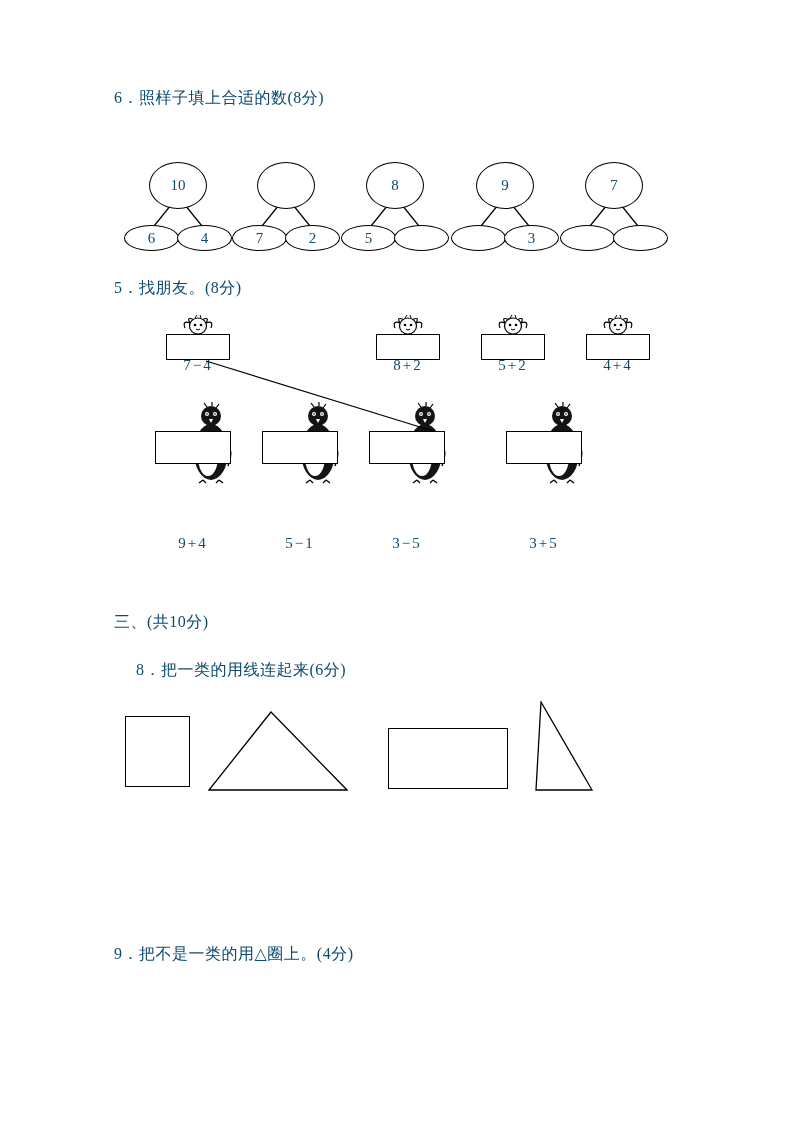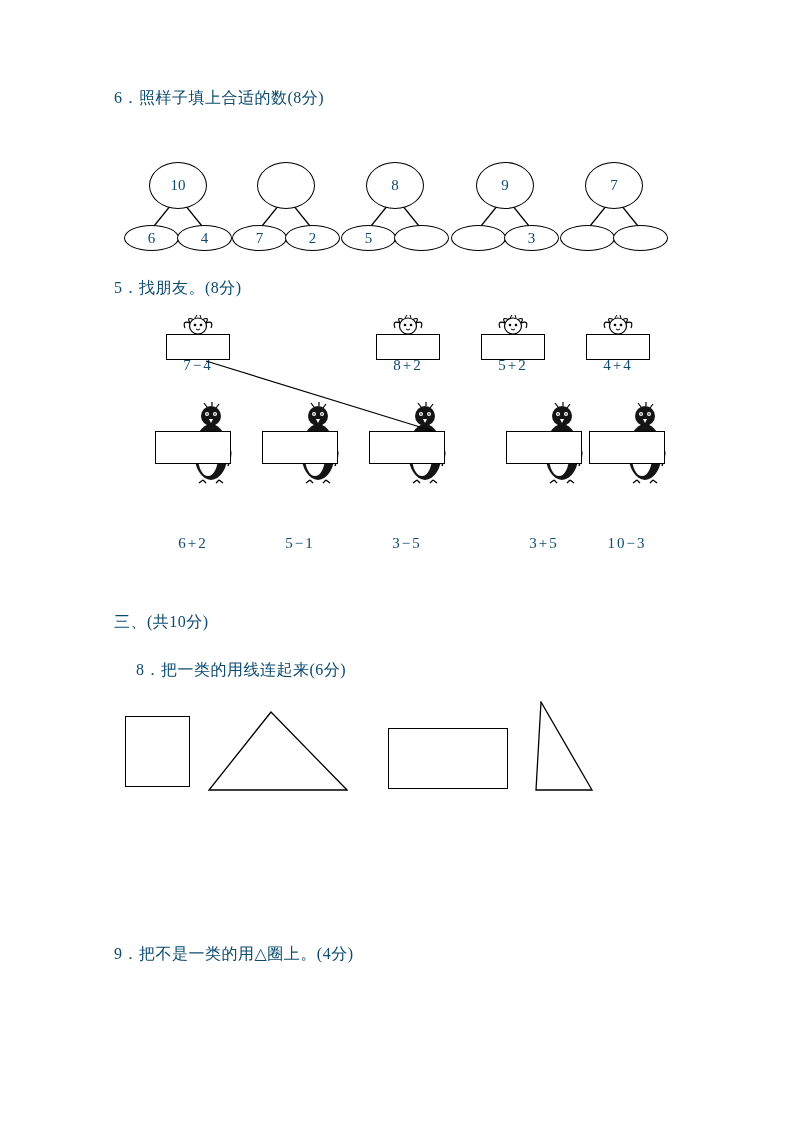--- a/index.html
+++ b/index.html
@@ -179,21 +179,21 @@
       <path d="M22,5 L19,1 M27,4 L27,0 M31,6 L34,2" stroke="#000" stroke-width="1.2" fill="none"></path>
       <circle cx="22" cy="12" r="2" fill="#fff"></circle>
         <circle cx="30" cy="12" r="2" fill="#fff"></circle>
       <circle cx="22" cy="12" r="0.8" fill="#000"></circle>
         <circle cx="30" cy="12" r="0.8" fill="#000"></circle>
       <polygon points="24,17 28,17 26,21" fill="#fff"></polygon>
       <path d="M42,38 Q49,50 43,64" stroke="#000" fill="none" stroke-width="1.4"></path>
       <path d="M18,78 L14,81 M18,78 L21,81 M34,78 L31,81 M34,78 L38,81" stroke="#000" stroke-width="1.3"></path>
     </svg>
     <div class="card bottom-card"></div>
-    <div class="expr bottom-expr">6+2</div>
+    <div class="expr bottom-expr">9+4</div>
   </div>
   <div class="q7-bottom-unit" style="left:262px;">
     <svg class="penguin" viewBox="0 0 52 82">
       <ellipse cx="26" cy="50" rx="17" ry="28" fill="#141414"></ellipse>
       <ellipse cx="23" cy="55" rx="10" ry="19" fill="#fff"></ellipse>
       <circle cx="26" cy="14" r="10" fill="#141414"></circle>
       <path d="M22,5 L19,1 M27,4 L27,0 M31,6 L34,2" stroke="#000" stroke-width="1.2" fill="none"></path>
       <circle cx="22" cy="12" r="2" fill="#fff"></circle>
         <circle cx="30" cy="12" r="2" fill="#fff"></circle>
       <circle cx="22" cy="12" r="0.8" fill="#000"></circle>
@@ -231,37 +231,20 @@
       <circle cx="22" cy="12" r="2" fill="#fff"></circle>
         <circle cx="30" cy="12" r="2" fill="#fff"></circle>
       <circle cx="22" cy="12" r="0.8" fill="#000"></circle>
         <circle cx="30" cy="12" r="0.8" fill="#000"></circle>
       <polygon points="24,17 28,17 26,21" fill="#fff"></polygon>
       <path d="M42,38 Q49,50 43,64" stroke="#000" fill="none" stroke-width="1.4"></path>
       <path d="M18,78 L14,81 M18,78 L21,81 M34,78 L31,81 M34,78 L38,81" stroke="#000" stroke-width="1.3"></path>
     </svg>
     <div class="card bottom-card"></div>
     <div class="expr bottom-expr">3+5</div>
-  </div>
-  <div class="q7-bottom-unit" style="left:589px;">
-    <svg class="penguin" viewBox="0 0 52 82">
-      <ellipse cx="26" cy="50" rx="17" ry="28" fill="#141414"></ellipse>
-      <ellipse cx="23" cy="55" rx="10" ry="19" fill="#fff"></ellipse>
-      <circle cx="26" cy="14" r="10" fill="#141414"></circle>
-      <path d="M22,5 L19,1 M27,4 L27,0 M31,6 L34,2" stroke="#000" stroke-width="1.2" fill="none"></path>
-      <circle cx="22" cy="12" r="2" fill="#fff"></circle>
-        <circle cx="30" cy="12" r="2" fill="#fff"></circle>
-      <circle cx="22" cy="12" r="0.8" fill="#000"></circle>
-        <circle cx="30" cy="12" r="0.8" fill="#000"></circle>
-      <polygon points="24,17 28,17 26,21" fill="#fff"></polygon>
-      <path d="M42,38 Q49,50 43,64" stroke="#000" fill="none" stroke-width="1.4"></path>
-      <path d="M18,78 L14,81 M18,78 L21,81 M34,78 L31,81 M34,78 L38,81" stroke="#000" stroke-width="1.3"></path>
-    </svg>
-    <div class="card bottom-card"></div>
-    <div class="expr bottom-expr">10−3</div>
   </div>
 
   <svg class="match-line-overlay">
     <line x1="206" y1="361" x2="433" y2="431"></line>
   </svg>
 
   <div class="heading" style="left:114px;top:612px;">三、(共10分)</div>
 
   <div class="heading" style="left:136px;top:660px;text-align:right;">8．把一类的用线连起来(6分)</div>
 

